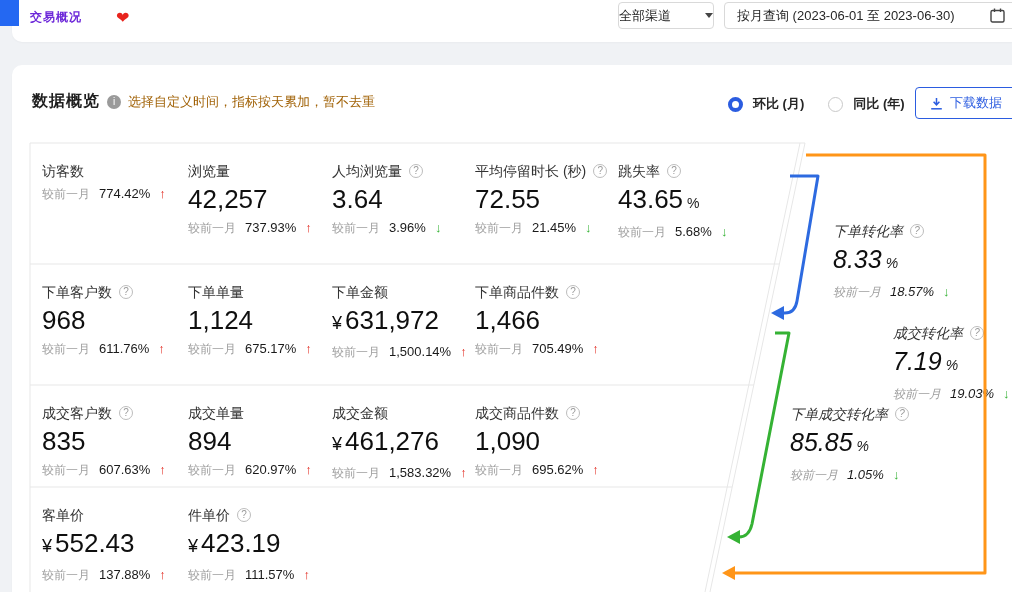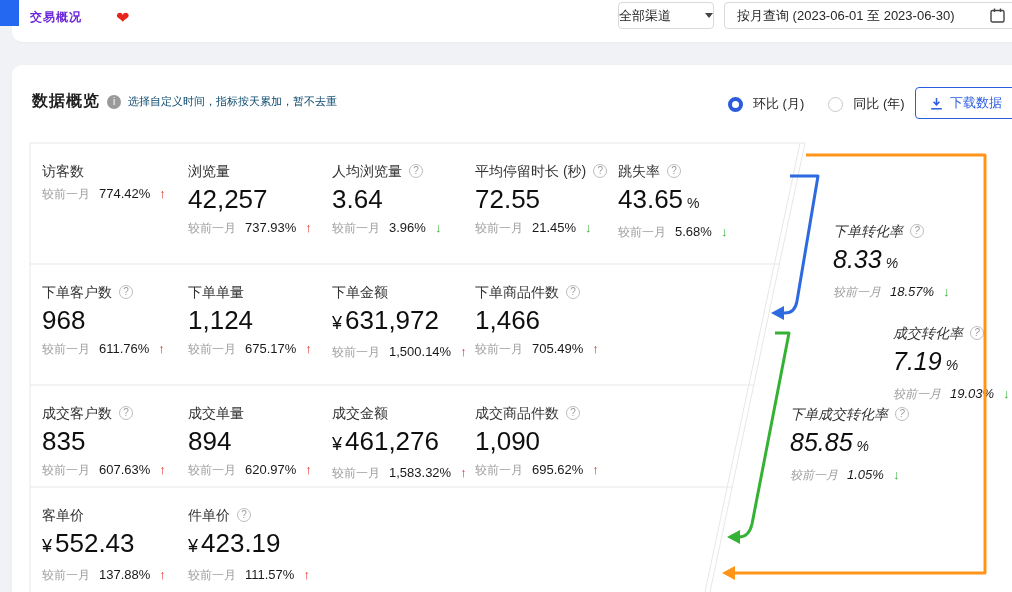--- a/index.html
+++ b/index.html
@@ -26,23 +26,23 @@
     padding:0 12px;cursor:pointer;}
   .date-picker .cal{margin-left:auto;}
 
   
   .card{position:absolute;left:12px;top:65px;width:1000px;height:527px;background:#fff;
     border-radius:10px 0 0 0;box-shadow:0 1px 2px rgba(0,0,0,.03);}
   .card-head{position:absolute;left:32px;top:91px;display:flex;align-items:center;gap:7px;}
   .card-title{font-size:16px;font-weight:700;color:#1f1f1f;letter-spacing:1px;}
   .info{width:14px;height:14px;border-radius:50%;background:#9a9a9a;color:#fff;font-size:10px;
     display:inline-flex;align-items:center;justify-content:center;font-style:normal;cursor:pointer;}
-  .hint{font-size:11px;color:#0c4a6e;}
-
-  .controls{position:absolute;left:728px;top:95px;display:flex;align-items:center;gap:10px;font-size:13px;color:#262626;}
+  .hint{font-size:13px;color:#a16207;}
+
+  .controls{position:absolute;left:728px;top:95px;display:flex;align-items:center;gap:10px;font-size:13px;color:#262626;font-weight:bold;}
   .radio{width:15px;height:15px;border-radius:50%;border:1px solid #c9c9c9;background:#fff;display:inline-block;cursor:pointer;position:relative;}
   .radio.checked{border:4px solid var(--accent);}
   .radio-label{margin-right:14px;cursor:pointer;}
   .download{position:absolute;left:915px;top:87px;width:110px;height:32px;border:1px solid var(--accent);
     border-radius:4px;background:#fff;color:var(--accent);font-size:13px;display:flex;align-items:center;
     justify-content:flex-start;gap:7px;padding-left:14px;cursor:pointer;}
 
   
   .mrow{position:absolute;left:42px;display:flex;}
   .metric{padding-top:18px;}

